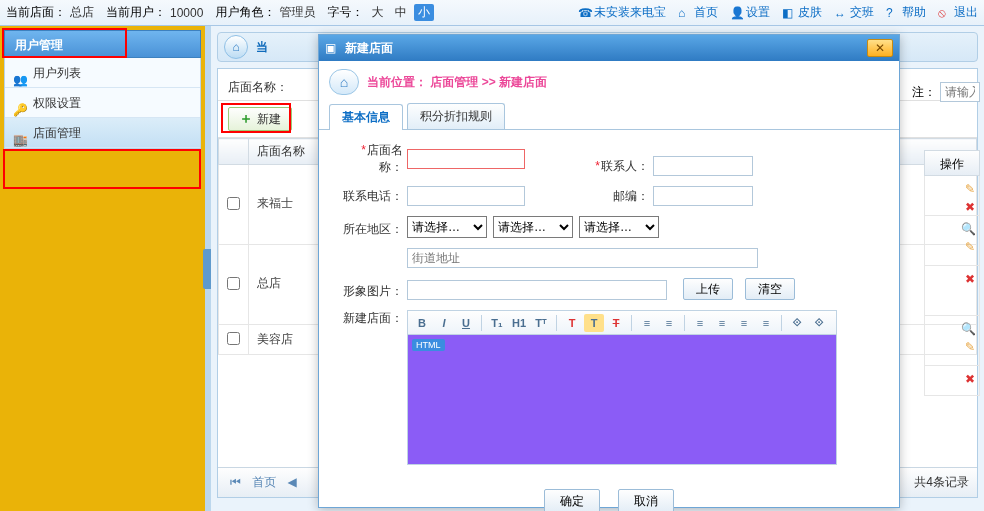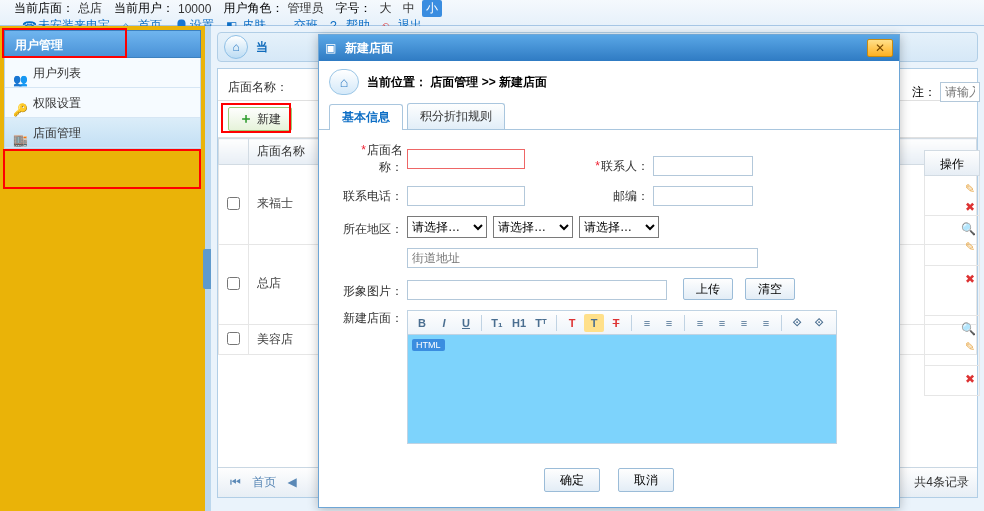--- a/index.html
+++ b/index.html
@@ -1,19 +1,19 @@
 <!DOCTYPE html>
 <html><head>
 <meta charset="utf-8">
 <style>
 * { box-sizing: border-box; margin: 0; padding: 0; font-family: "Microsoft YaHei", Arial, sans-serif; font-size: 12px; }
 body { background: #eaf3fb; width: 984px; height: 511px; overflow: hidden; position: relative; }
 
 
-.topbar { height: 26px; background: linear-gradient(#f5f9fd,#e7f1fa); border-bottom: 1px solid #a7c7e6; display: flex; padding: 0 14px; color: #333; justify-content: space-between; flex-direction: column; }
+.topbar { height: 26px; background: linear-gradient(#f5f9fd,#e7f1fa); border-bottom: 1px solid #a7c7e6; display: flex; padding: 0 6px; color: #333; justify-content: space-between; }
 .topbar .left, .topbar .right { display: flex; align-items: center; gap: 4px; }
 .topbar .lbl { color: #000; }
 .topbar .val { color: #333; margin-right: 8px; }
 .topbar .fontsize span { display: inline-block; padding: 0 4px; color: #333; cursor: pointer; }
 .topbar .fontsize .active { background: #3a8de0; color: #fff; border-radius: 2px; }
 .topbar .right a { display: inline-flex; align-items: center; gap: 2px; color: #0d6ec5; text-decoration: none; margin-left: 8px; cursor: pointer; }
 .ico { width: 14px; height: 14px; display: inline-block; }
 
 
 .main { display: flex; height: calc(511px - 26px); }
@@ -54,21 +54,21 @@
 .splitter { width: 6px; background: #bcd7ed; cursor: col-resize; position: relative; }
 .splitter .grip { position: absolute; left: -2px; top: 50%; width: 10px; height: 40px; background: #5f9acd; border-radius: 2px; transform: translateY(-50%); }
 .modal { position: absolute; left: 318px; top: 34px; width: 582px; height: 474px; background: #fff; border: 1px solid #6ea6d6; box-shadow: 0 2px 10px rgba(0,0,0,0.25); }
 .modal .titlebar { height: 26px; background: linear-gradient(#5aa7e6,#2f7bc3); color: #fff; display: flex; align-items: center; padding: 0 6px; gap: 6px; }
 .modal .titlebar .icon { width: 14px; height: 14px; }
 .modal .titlebar .ttl { font-weight: bold; }
 .modal .titlebar .close { margin-left: auto; width: 26px; height: 18px; background: linear-gradient(#ffe08a,#ffb020); border: 1px solid #c78a10; border-radius: 2px; display: flex; align-items: center; justify-content: center; cursor: pointer; }
 
 .modal .crumb { display: flex; align-items: center; gap: 8px; padding: 8px 10px; background: #fff; }
 .modal .crumb .home { width: 30px; height: 26px; background: linear-gradient(#fff,#d4e9f9); border: 1px solid #9bc6e6; border-radius: 14px; display: flex; align-items: center; justify-content: center; }
-.modal .crumb .path { color: #000000; font-weight: bold; }
+.modal .crumb .path { color: #ec4899; font-weight: bold; }
 
 .modal .tabs { display: flex; border-bottom: 1px solid #a9c6de; padding: 0 10px; }
 .modal .tabs .tab { padding: 4px 12px; border: 1px solid #a9c6de; border-bottom: none; background: linear-gradient(#fdfefe,#e2eef8); margin-right: 4px; border-radius: 3px 3px 0 0; cursor: pointer; color: #333; }
 .modal .tabs .tab.active { background: #fff; position: relative; top: 1px; color: #0d6ec5; font-weight: bold; }
 
 .modal .form { padding: 12px 20px 6px 20px; }
 .modal .form .row { display: flex; align-items: flex-end; margin-bottom: 10px; }
 .modal .form .row .col { display: flex; align-items: center; }
 .modal .form label { width: 64px; text-align: right; color: #333; margin-right: 4px; }
 .modal .form .req { color: #e23; margin-right: 1px; }
@@ -78,21 +78,21 @@
 .modal .form input.w260 { width: 260px; }
 .modal .form input.reqfield { border: 1px solid #e66; }
 .modal .form select { height: 22px; border: 1px solid #7a7a7a; background: #fff; }
 .modal .form .addr-street { width: 351px; height: 24px; border: 1px solid #b3c8da; padding: 2px 6px; color: #999; margin-left: 68px; }
 .modal .form textarea { border: 1px solid #b3c8da; padding: 2px 6px; color: #999; resize: none; }
 .modal .form .btn { height: 22px; padding: 0 12px; background: linear-gradient(#fefefe,#e3edf6); border: 1px solid #9bbcd8; border-radius: 2px; cursor: pointer; display: inline-flex; align-items: center; }
 
 .rte-toolbar { border: 1px solid #c0d3e3; border-bottom: none; height: 24px; background: linear-gradient(#fefefe,#eef4fa); display: flex; align-items: center; padding: 0 4px; gap: 2px; }
 .rte-toolbar .tbtn { width: 20px; height: 18px; display: flex; align-items: center; justify-content: center; border-radius: 2px; cursor: pointer; font-weight: bold; color: #4a6e90; font-size: 11px; }
 .rte-toolbar .sep { width: 1px; height: 16px; background: #c0d3e3; margin: 0 3px; }
-.rte-area { border: 1px solid #c0d3e3; height: 110px; background: #7dd3fc; }
+.rte-area { border: 1px solid #c0d3e3; height: 131px; background: #8b5cf6; }
 .rte-area .htmlbadge { display:inline-block; margin: 4px; padding: 1px 4px; background: #3a8de0; color: #fff; font-size: 9px; border-radius: 2px; }
 
 .modal .footer { display: flex; justify-content: center; gap: 18px; padding: 8px 0; }
 .modal .footer .btn { min-width: 56px; height: 24px; background: linear-gradient(#fefefe,#e3edf6); border: 1px solid #9bbcd8; border-radius: 2px; cursor: pointer; }
 
 </style>
 </head>
 <body>
 
 <div class="topbar">

